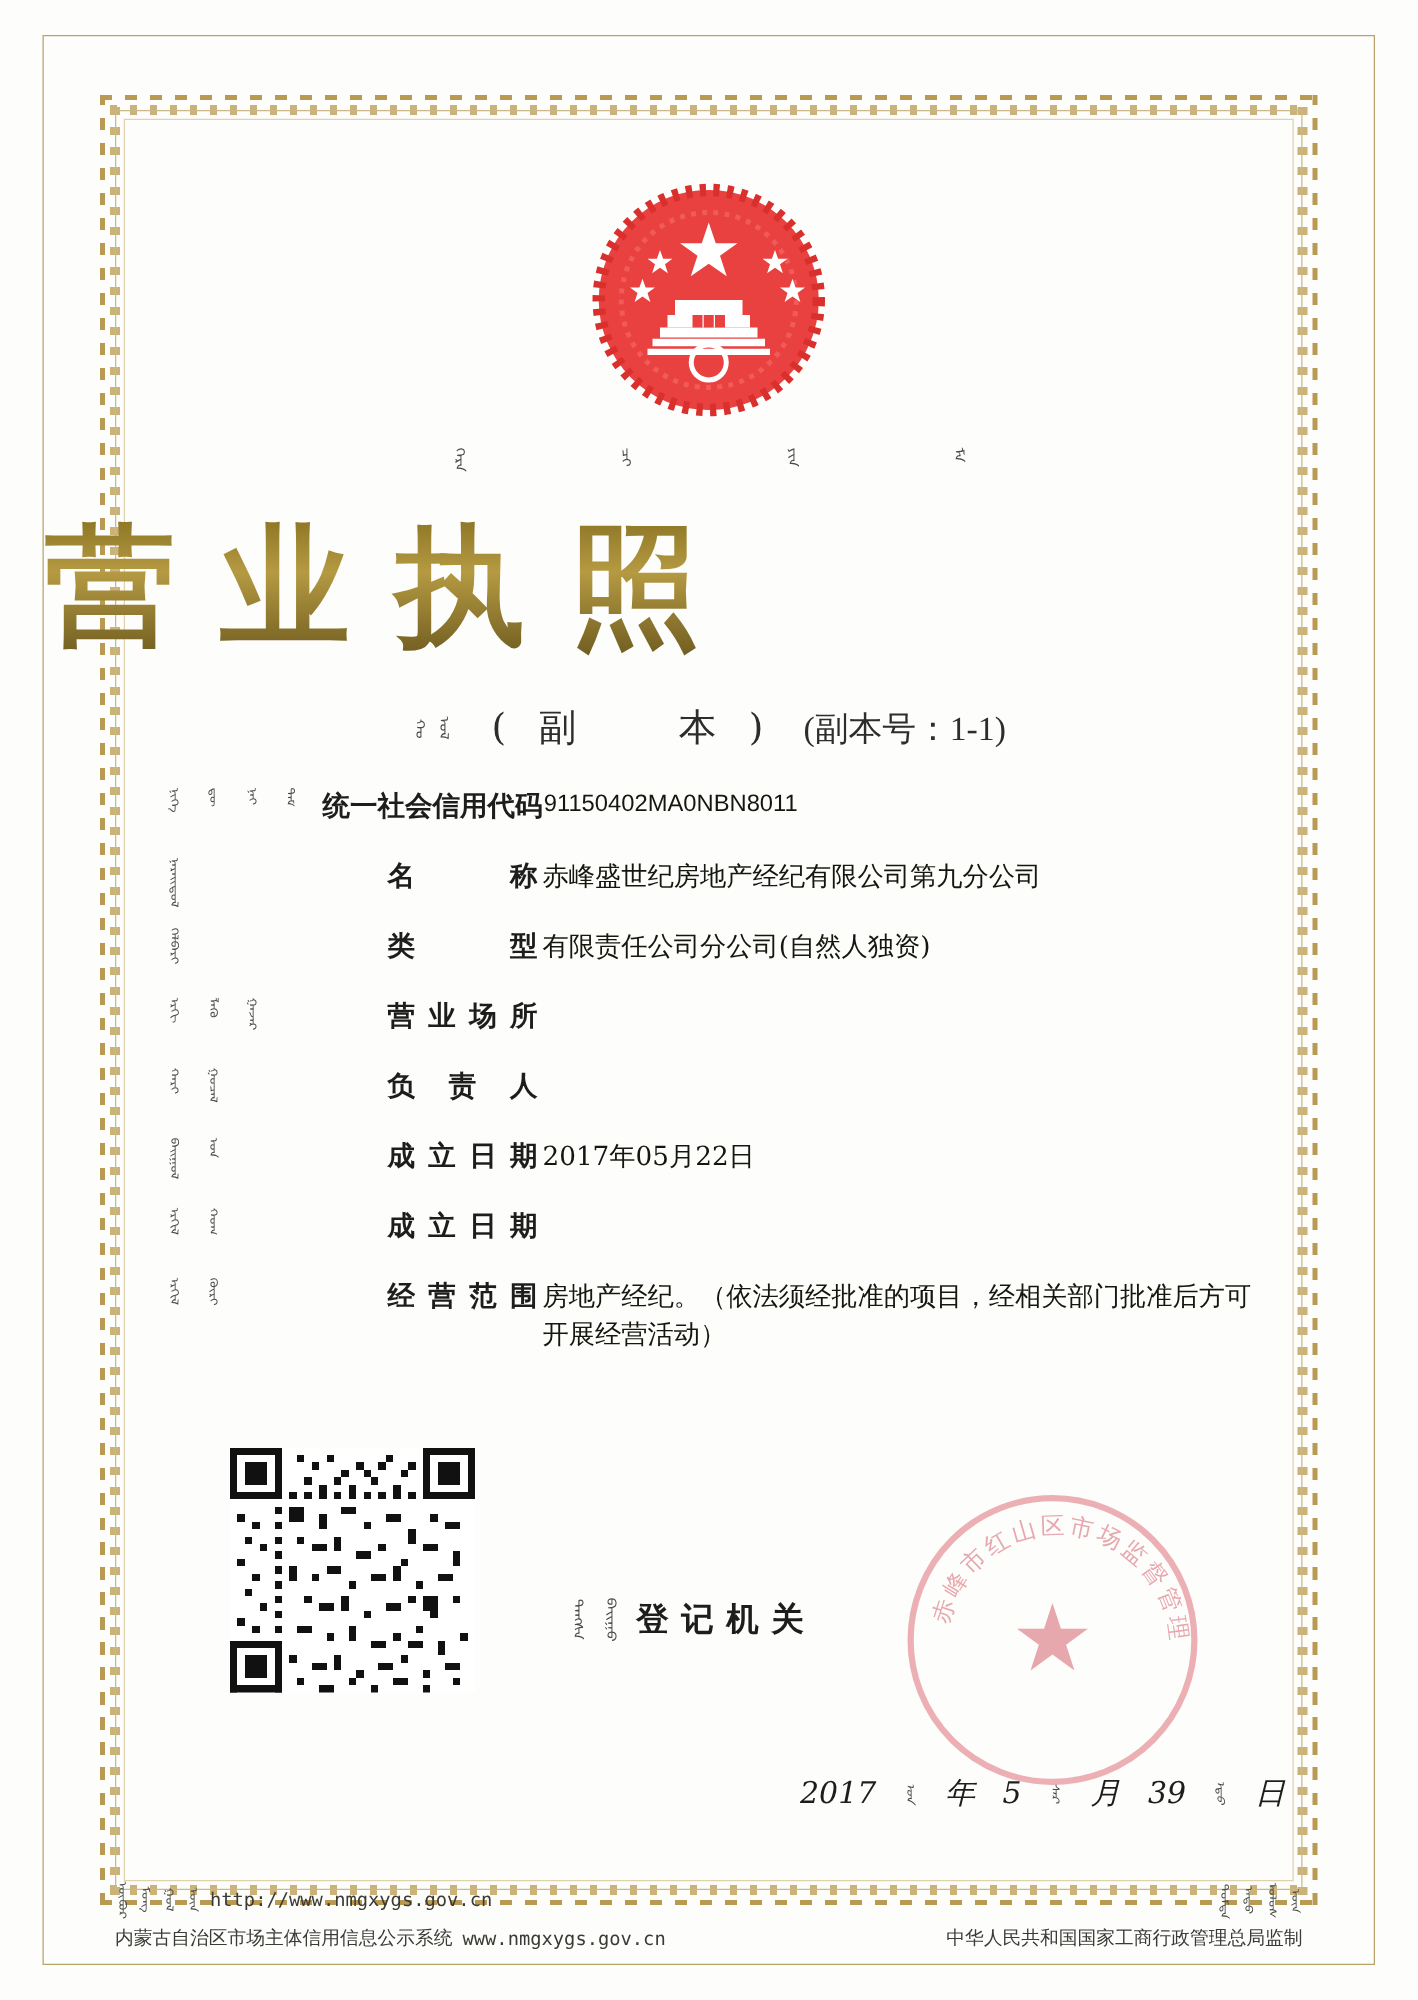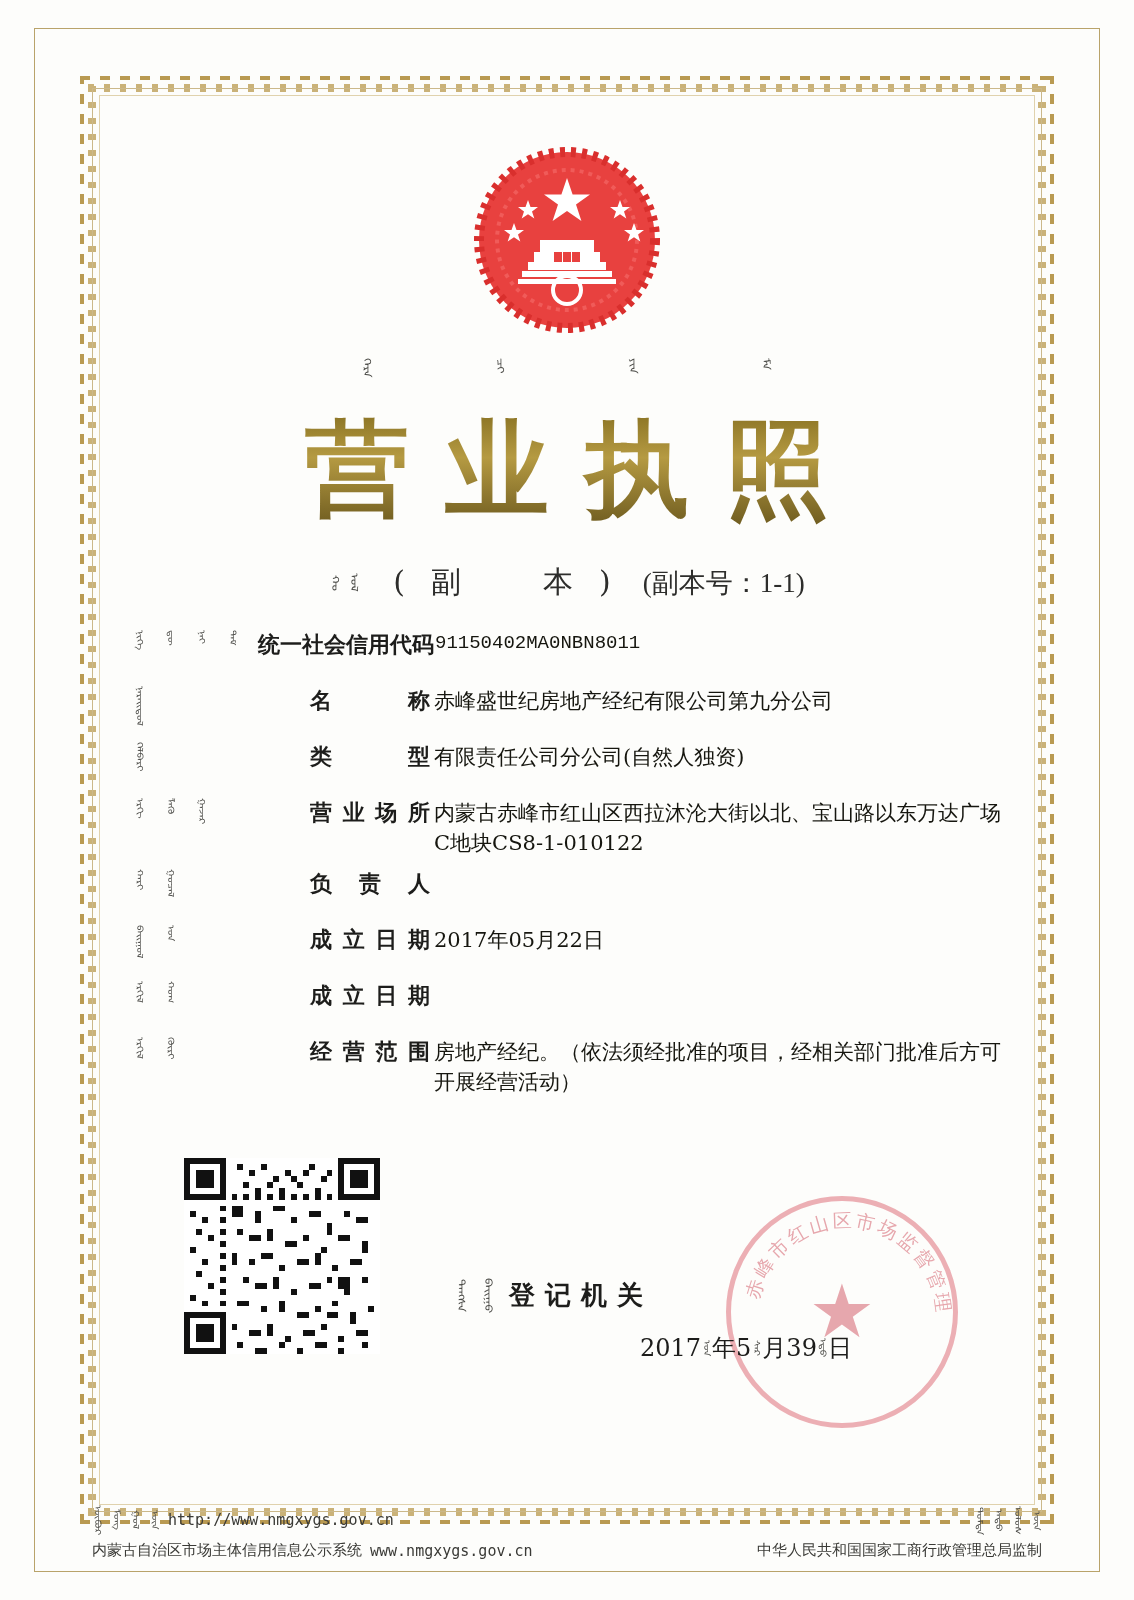--- a/index.html
+++ b/index.html
@@ -77,21 +77,21 @@
   .mn.small { font-size: 11px; }
 
   
   .mn-top-row {
     position: absolute; top: 358px; left: 0; width: 100%;
     display: flex; justify-content: center; gap: 120px;
     height: 46px;
   }
   .title {
     position: absolute; top: 412px; left: 0; width: 100%;
-    text-align: center;
+    text-align: left;
     font-family: "DejaVu Serif", serif;
     font-weight: 700;
     font-size: 104px;
     letter-spacing: 36px;
     text-indent: 36px;
     color: #6b5a1f;
     background: linear-gradient(180deg,#8a7324 0%, #b59a42 40%, #6f5c20 100%);
     -webkit-background-clip: text;
     background-clip: text;
     -webkit-text-fill-color: transparent;
@@ -140,21 +140,21 @@
     font-weight: 600;
   }
   .row .value {
     flex: 1;
     font-family: "DejaVu Serif", serif;
     font-size: 21px;
     color: #16160f;
     line-height: 1.45;
     padding-left: 2px;
   }
-  .row .value.mono { font-family: Liberation Mono, monospace; font-size: 19px; }
+  .row .value.mono { font-family: Liberation Sans, sans-serif; font-size: 19px; }
 
   .row-code .label { width: 175px; }
   .row-code .mncol { width: 128px; }
 
   
   .qr {
     position: absolute; left: 184px; top: 1158px;
     width: 196px; height: 196px;
     background: #fff;
   }
@@ -180,24 +180,24 @@
     color: #d9737e;
   }
   .seal .star {
     position: absolute; left: 50%; top: 50%;
     transform: translate(-50%,-50%);
     font-size: 74px; color: #d9737e; line-height: 1;
   }
 
   
   .dateline {
-    position: absolute; left: 640px; top: 1332px;
-    display: flex; align-items: center; gap: 0;
+    position: absolute; left: 640px; top: 1418px;
+    display: flex; align-items: center; gap: 22px;
     font-family: "DejaVu Serif", serif;
-    font-size: 24px; color: #1d1d1b;
+    font-size: 24px; color: #1d1d1b; font-style: italic;
   }
   .dateline .num { font-size: 24px; }
 
   
   .footer {
     position: absolute; left: 92px; right: 92px; bottom: 40px;
   }
   .footer-row {
     display: flex; justify-content: space-between; align-items: flex-end;
     font-family: "DejaVu Sans Mono", monospace;
@@ -291,21 +291,20 @@
       <div class="value">有限责任公司分公司(自然人独资)</div>
     </div>
 
     <div class="row">
       <div class="mncol">
         <span class="mn small">ᠡᠷᠬᠢ</span>
         <span class="mn small">ᠯᠡᠬᠦ</span>
         <span class="mn small">ᠭᠠᠵᠠᠷ</span>
       </div>
       <div class="label">营业场所</div>
-      <div class="value">内蒙古赤峰市红山区西拉沐沦大街以北、宝山路以东万达广场C地块CS8-1-010122</div>
     </div>
 
     <div class="row">
       <div class="mncol">
         <span class="mn small">ᠬᠠᠷᠢ</span>
         <span class="mn small">ᠭᠤᠴᠠᠯ</span>
       </div>
       <div class="label">负责人</div>
     </div>
 

